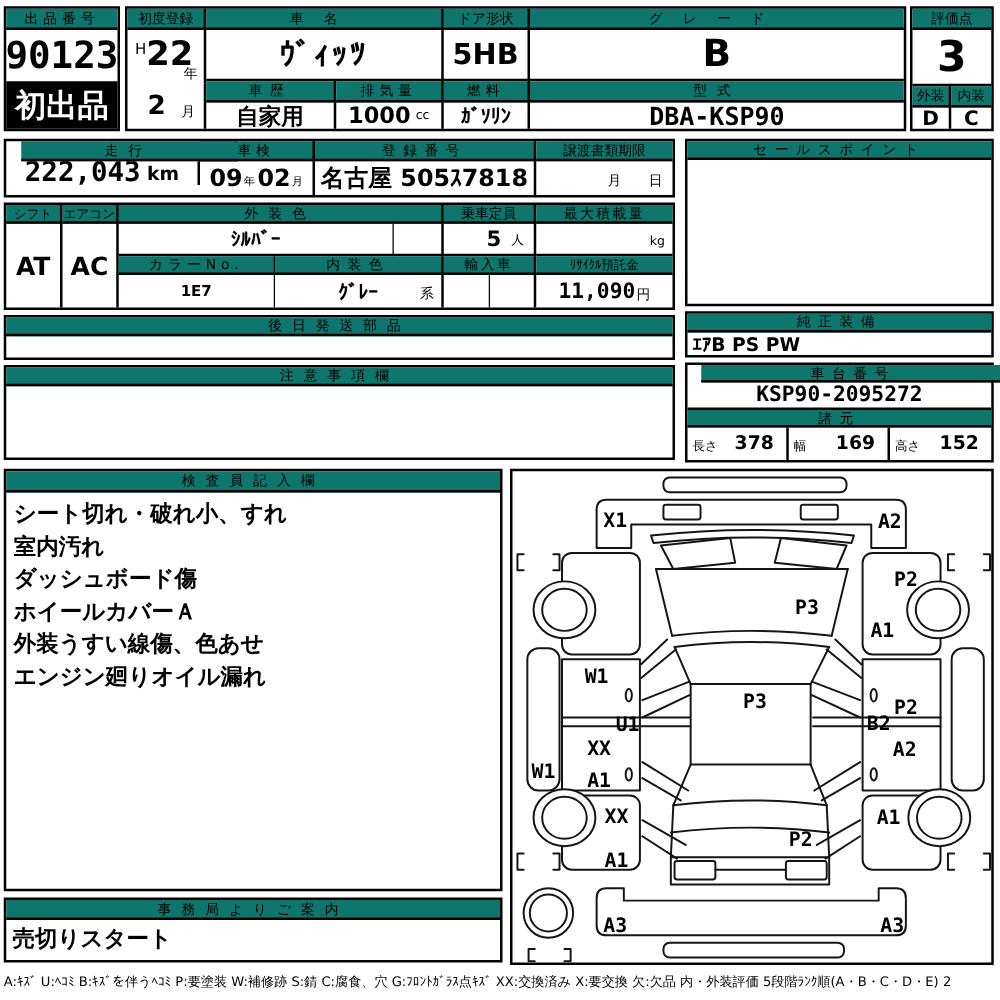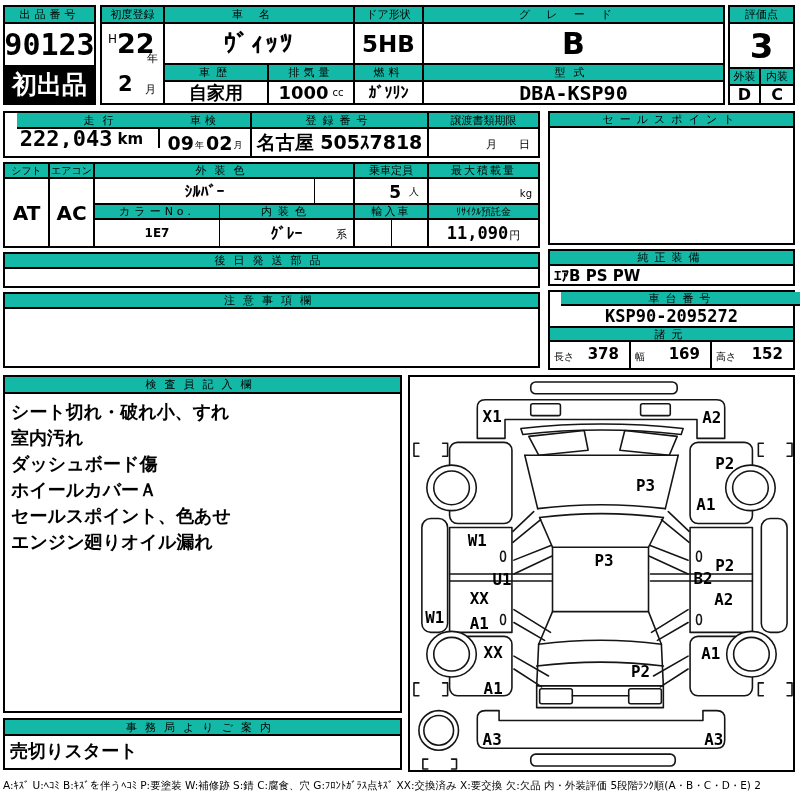--- a/index.html
+++ b/index.html
@@ -1,20 +1,20 @@
 <!DOCTYPE html>
 <html><head>
 <meta charset="utf-8">
 <style>
   html,body{margin:0;padding:0;}
   body{width:800px;height:800px;background:#fff;font-family:"DejaVu Sans",sans-serif;color:#000;}
   .sheet{position:relative;width:800px;height:800px;background:#fff;overflow:hidden;}
   .box{position:absolute;border:2px solid #000;box-sizing:border-box;background:#fff;}
   .cell{position:absolute;box-sizing:border-box;overflow:hidden;}
-  .hdr{background:#14b8a6;font-size:11px;display:flex;align-items:center;justify-content:center;white-space:nowrap;}
+  .hdr{background:#0f766e;font-size:11px;display:flex;align-items:center;justify-content:center;white-space:nowrap;}
   .val{display:flex;align-items:center;justify-content:center;white-space:nowrap;}
   .bb{border-bottom:2px solid #000;} .br{border-right:2px solid #000;} .br1{border-right:1px solid #000;}
   .b{font-weight:bold;}
   .ls2{letter-spacing:2px;} .ls4{letter-spacing:4px;} .ls6{letter-spacing:6px;} .ls8{letter-spacing:8px;} .ls16{letter-spacing:16px;}
   .badge{background:#000;color:#fff;}
   .small{font-size:10px;} .tiny{font-size:9px;}
   .note-line{font-size:18px;font-weight:600;line-height:26px;white-space:nowrap;}
   .dmg{font-family:"DejaVu Sans Mono",monospace;font-size:16px;font-weight:bold;fill:#000;}
   svg{display:block;}
   .sline{stroke:#151515;stroke-width:1.6;fill:none;stroke-linejoin:round;stroke-linecap:round;}
@@ -161,21 +161,21 @@
     </div>
   </div>
 
   <div class="box" style="left:3px;top:375px;width:399px;height:338px;">
     <div class="cell hdr ls8 bb" style="left:0;top:0;width:395px;height:17px;">検査員記入欄</div>
     <div class="cell" style="left:0;top:17px;width:395px;height:317px;padding:5px 0 0 6px;">
         <div class="note-line">シート切れ・破れ小、すれ</div>
         <div class="note-line">室内汚れ</div>
         <div class="note-line">ダッシュボード傷</div>
         <div class="note-line">ホイールカバーＡ</div>
-        <div class="note-line">セールスポイント、色あせ</div>
+        <div class="note-line">外装うすい線傷、色あせ</div>
         <div class="note-line">エンジン廻りオイル漏れ</div>
       </div>
   </div>
 
   <div class="box" style="left:3px;top:718px;width:399px;height:52px;">
     <div class="cell hdr ls8 bb" style="left:0;top:0;width:395px;height:16px;">事務局よりご案内</div>
     <div class="cell b" style="left:0;top:16px;width:395px;height:32px;font-size:18px;padding:3px 0 0 5px;">売切りスタート</div>
   </div>
 
   <div class="box" style="left:408px;top:375px;width:387px;height:397px;">

